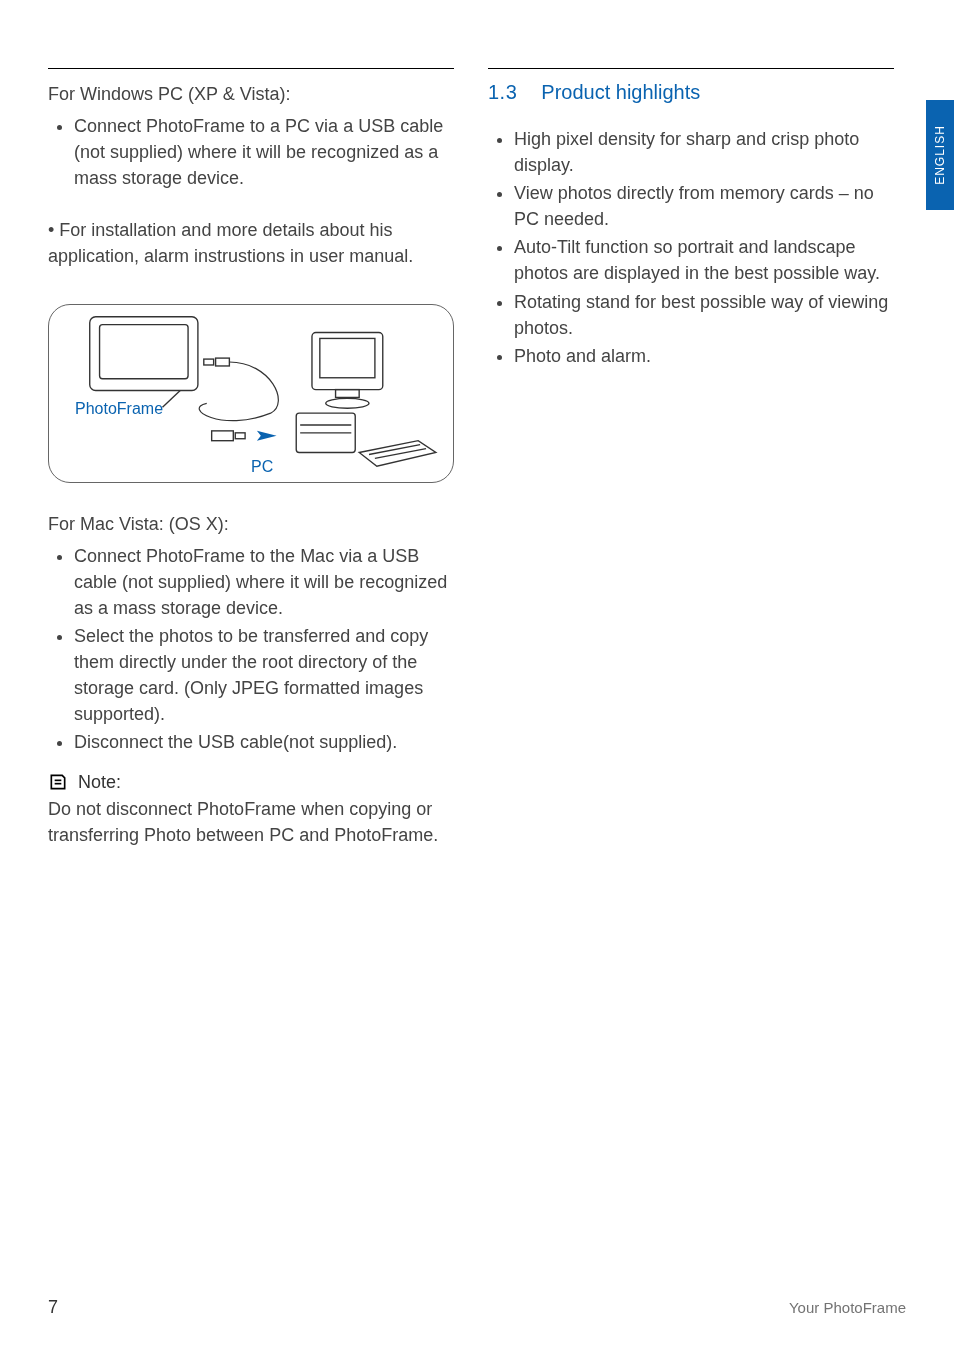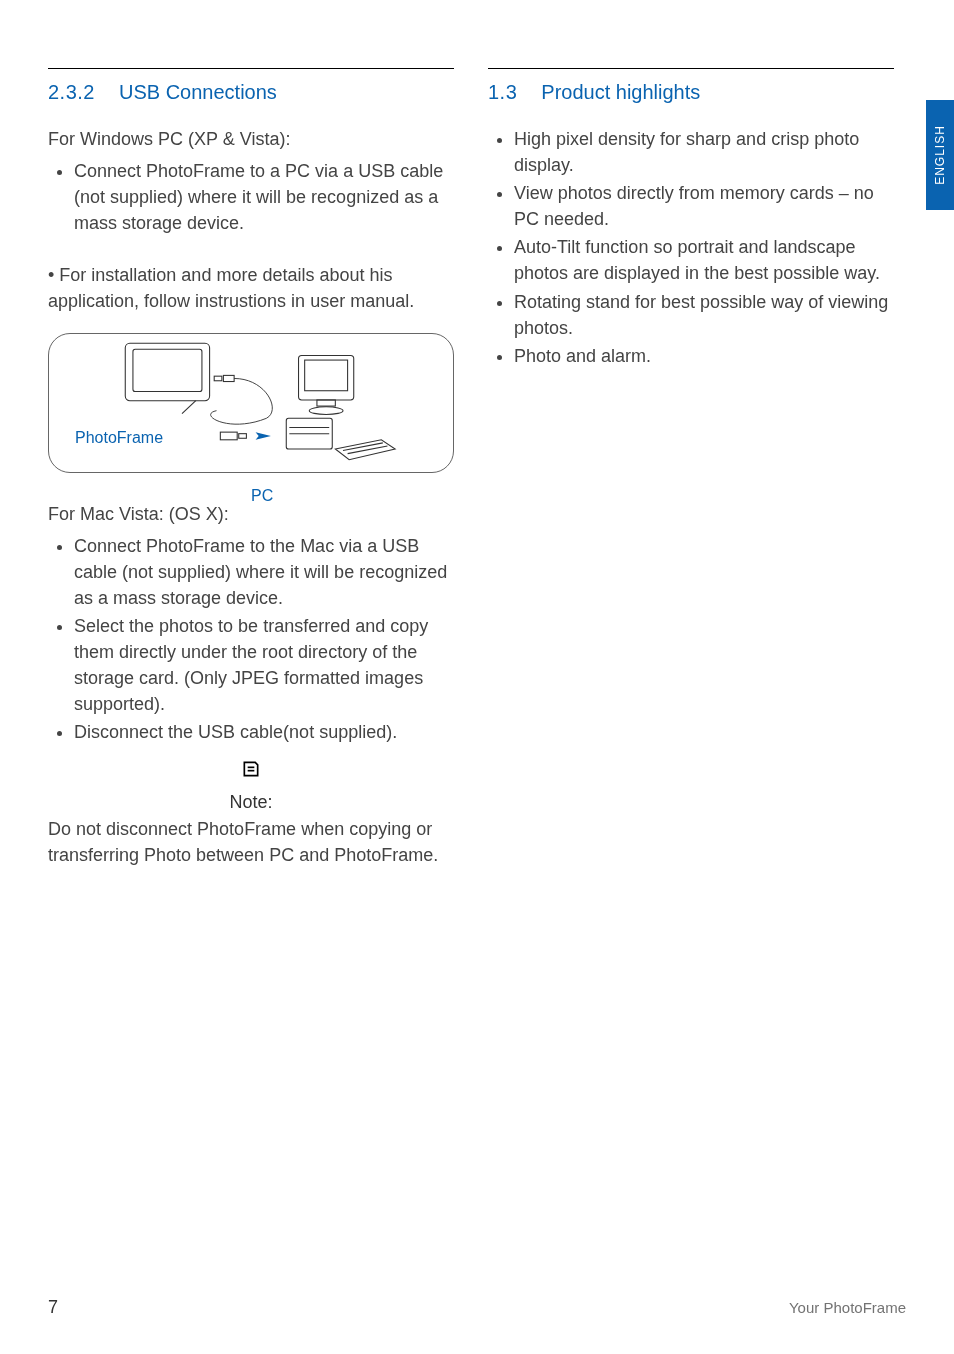--- a/index.html
+++ b/index.html
@@ -12,22 +12,22 @@
   .section-rule { border: none; border-top: 1px solid #000; margin-bottom: 12px; }
   .heading { display: flex; align-items: baseline; gap: 24px; color: #0a63b0; font-size: 20px; margin-bottom: 22px; }
   .heading .num { letter-spacing: 0.5px; }
   .heading .title { }
   .body { font-size: 18px; line-height: 1.45; color: #444; }
   .para { margin-bottom: 6px; }
   ul.bullets { list-style: disc; padding-left: 26px; margin: 4px 0 14px 0; }
   ul.bullets li { margin-bottom: 2px; }
   ul.bullets.tight li { margin-bottom: 11px; }
   .spacer-sm { height: 12px; }
-  .diagram-box { border: 1px solid #666; border-radius: 22px; padding: 14px 18px; margin: 18px 0 28px 0; height: 140px; position: relative; }
-  .note-row { display: flex; align-items: center; gap: 10px; font-size: 18px; color: #333; margin-top: 10px; flex-direction: column; }
+  .diagram-box { border: 1px solid #666; border-radius: 22px; padding: 14px 18px; margin: 34px 0 28px 0; height: 179px; position: relative; }
+  .note-row { display: flex; align-items: center; gap: 10px; font-size: 18px; color: #333; margin-top: 10px; }
   .note-icon { width: 20px; height: 20px; }
   .side-tab { position: absolute; right: 0; top: 100px; width: 28px; height: 110px; background: #0a63b0; color: #fff; font-size: 12px; display: flex; align-items: center; justify-content: center; }
   .side-tab span { transform: rotate(-90deg); white-space: nowrap; letter-spacing: 1px; }
   .footer { position: absolute; left: 48px; right: 48px; bottom: 36px; display: flex; justify-content: space-between; align-items: baseline; }
   .page-num { font-size: 18px; color: #333; }
   .footer-right { font-size: 15px; color: #737373; }
   .diagram-label { position: absolute; color: #0a63b0; font-size: 16px; }
   .lab-pf { left: 26px; top: 92px; }
   .lab-pc { left: 202px; top: 150px; }
   svg.diagram { position: absolute; left: 0; top: 0; width: 100%; height: 100%; }
@@ -38,32 +38,28 @@
 <div class="page">
 
   <div class="side-tab">
     <span>ENGLISH</span>
   </div>
 
   <div class="columns">
 
     <div class="col col-left">
       <hr class="section-rule">
-      <div class="heading">
-        <span class="num">2.3.2</span>
-        <span class="title">USB Connections</span>
-      </div>
 
       <div class="body">
         <p class="para">For Windows PC (XP &amp; Vista):</p>
         <ul class="bullets tight">
           <li>Connect PhotoFrame to a PC via a USB cable (not supplied) where it will be recognized as a mass storage device.</li>
         </ul>
         <div class="spacer-sm"></div>
-        <p class="para">•  For installation and more details about his application, follow instrustions in user manual.</p>
+        <p class="para">•  For installation and more details about his application, alarm instrustions in user manual.</p>
 
         <div class="diagram-box">
           <svg class="diagram" viewBox="0 0 380 180">
 
             <g stroke="#333" stroke-width="1.4" fill="none">
               <rect x="26" y="12" width="110" height="75" rx="6"></rect>
               <rect x="36" y="20" width="90" height="55" rx="3"></rect>
 
               <line x1="118" y1="87" x2="100" y2="104"></line>
             </g>

